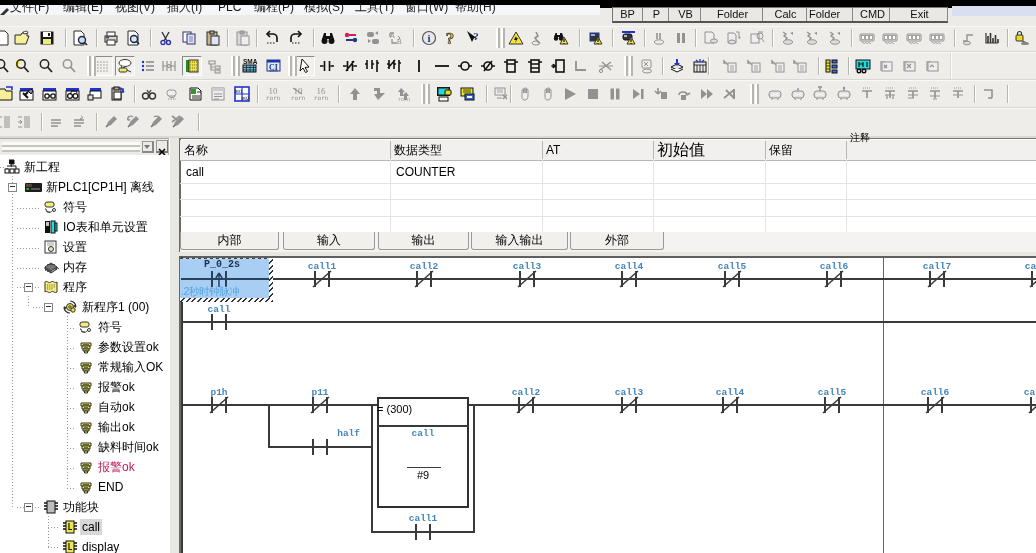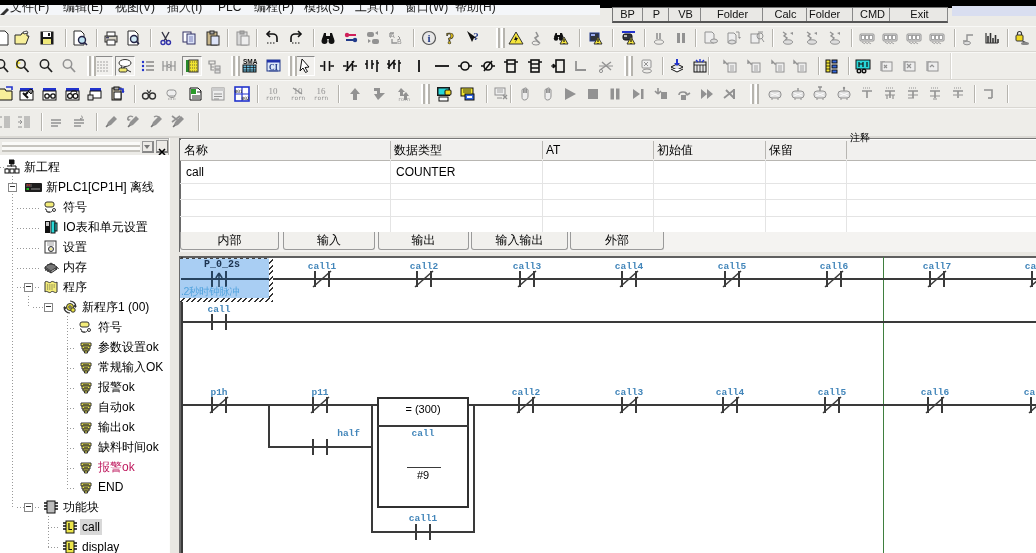--- a/index.html
+++ b/index.html
@@ -882,21 +882,21 @@
       <text x="8" y="11" font-size="8" font-weight="bold" fill="#111" text-anchor="middle" font-family="monospace">L</text>
     </svg></div>
 <div class="abs" style="left:80px;top:539px;height:16px;line-height:16px;font-size:12px;color:#000;padding:0 2px;white-space:nowrap">display</div>
 <div class="abs" style="left:179px;top:138px;width:857px;height:118px;background:#fff;border-top:1px solid #777;border-left:2px solid #6a6a6a;box-sizing:border-box"></div>
 <div class="abs" style="left:180px;top:140px;width:856px;height:20px;background:#f1f0ee;border-bottom:1px solid #b8b6b2"></div>
 <div class="abs" style="left:184px;top:142px;font-size:12px;color:#000;line-height:16px">名称</div>
 <div class="abs" style="left:394px;top:142px;font-size:12px;color:#000;line-height:16px">数据类型</div>
 <div class="abs" style="left:390px;top:141px;width:1px;height:18px;background:#b8b6b2"></div>
 <div class="abs" style="left:546px;top:142px;font-size:12px;color:#000;line-height:16px">AT</div>
 <div class="abs" style="left:542px;top:141px;width:1px;height:18px;background:#b8b6b2"></div>
-<div class="abs" style="left:657px;top:142px;font-size:12px;color:#000;line-height:16px">初始值</div>
+<div class="abs" style="left:657px;top:142px;font-size:16px;color:#000;line-height:16px">初始值</div>
 <div class="abs" style="left:653px;top:141px;width:1px;height:18px;background:#b8b6b2"></div>
 <div class="abs" style="left:769px;top:142px;font-size:12px;color:#000;line-height:16px">保留</div>
 <div class="abs" style="left:765px;top:141px;width:1px;height:18px;background:#b8b6b2"></div>
 <div class="abs" style="left:850px;top:130px;font-size:10px;color:#000000;line-height:16px">注释</div>
 <div class="abs" style="left:846px;top:141px;width:1px;height:18px;background:#b8b6b2"></div>
 <div class="abs" style="left:390px;top:160px;width:1px;height:72px;background:#e4e4e4"></div>
 <div class="abs" style="left:542px;top:160px;width:1px;height:72px;background:#e4e4e4"></div>
 <div class="abs" style="left:653px;top:160px;width:1px;height:72px;background:#e4e4e4"></div>
 <div class="abs" style="left:765px;top:160px;width:1px;height:72px;background:#e4e4e4"></div>
 <div class="abs" style="left:846px;top:160px;width:1px;height:72px;background:#e4e4e4"></div>
@@ -996,21 +996,21 @@
 <div class="abs mono" style="left:280px;top:388px;width:80px;text-align:center;font-size:9.5px;font-weight:bold;color:#4386ba;line-height:9px">p11</div>
 <div class="abs" style="left:268px;top:404px;width:2px;height:43px;background:#3a3a3a"></div>
 <div class="abs" style="left:268px;top:446px;width:104px;height:2px;background:#3a3a3a"></div>
 <div class="abs" style="left:312px;top:439px;width:2px;height:16px;background:#3a3a3a"></div>
 <div class="abs" style="left:326px;top:439px;width:2px;height:16px;background:#3a3a3a"></div>
 <div class="abs mono" style="left:280px;top:429px;width:80px;text-align:right;font-size:9.5px;font-weight:bold;color:#4386ba;line-height:9px">half</div>
 <div class="abs" style="left:371px;top:404px;width:2px;height:128px;background:#3a3a3a"></div>
 <div class="abs" style="left:473px;top:404px;width:2px;height:128px;background:#3a3a3a"></div>
 <div class="abs" style="left:377px;top:397px;width:92px;height:111px;background:#fff;border:2px solid #303030;box-sizing:border-box"></div>
 <div class="abs" style="left:377px;top:425px;width:92px;height:2px;background:#3a3a3a"></div>
-<div class="abs" style="left:377px;top:403px;width:92px;text-align:center;font-size:11px;color:#000">= (300)</div>
+<div class="abs" style="left:377px;top:403px;width:92px;text-align:left;font-size:11px;color:#000">= (300)</div>
 <div class="abs mono" style="left:383px;top:429px;width:80px;text-align:center;font-size:9.5px;font-weight:bold;color:#4386ba;line-height:9px">call</div>
 <div class="abs" style="left:407px;top:467px;width:34px;height:1px;background:#3a3a3a"></div>
 <div class="abs" style="left:377px;top:469px;width:92px;text-align:center;font-size:11px;color:#000" class2="mono">#9</div>
 <div class="abs" style="left:371px;top:531px;width:104px;height:2px;background:#3a3a3a"></div>
 <div class="abs" style="left:415px;top:524px;width:2px;height:16px;background:#3a3a3a"></div>
 <div class="abs" style="left:429px;top:524px;width:2px;height:16px;background:#3a3a3a"></div>
 <div class="abs mono" style="left:383px;top:514px;width:80px;text-align:center;font-size:9.5px;font-weight:bold;color:#4386ba;line-height:9px">call1</div>
 <div class="abs" style="left:518px;top:397px;width:2px;height:16px;background:#3a3a3a"></div>
 <div class="abs" style="left:532px;top:397px;width:2px;height:16px;background:#3a3a3a"></div>
 <div class="abs" style="left:516px;top:396px;width:20px;height:18px"><svg width="20" height="18">

